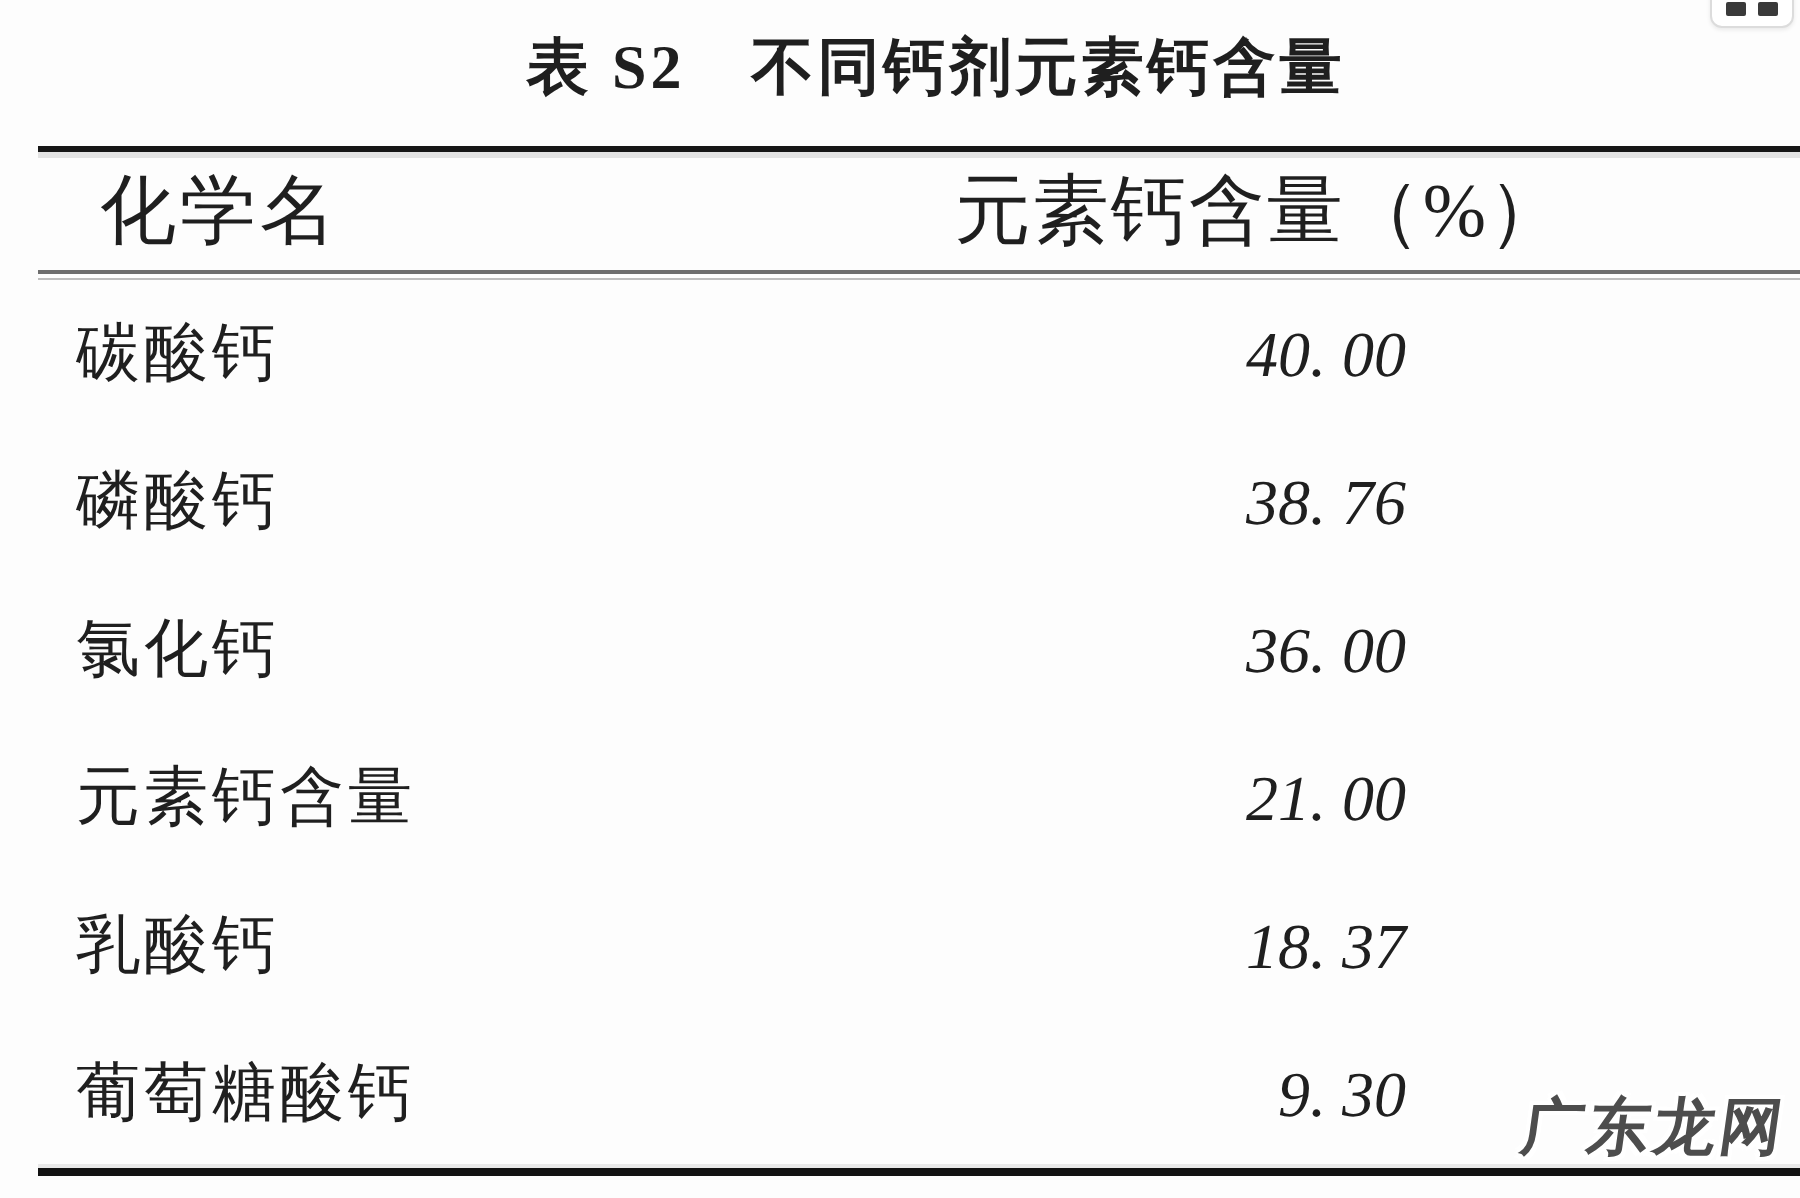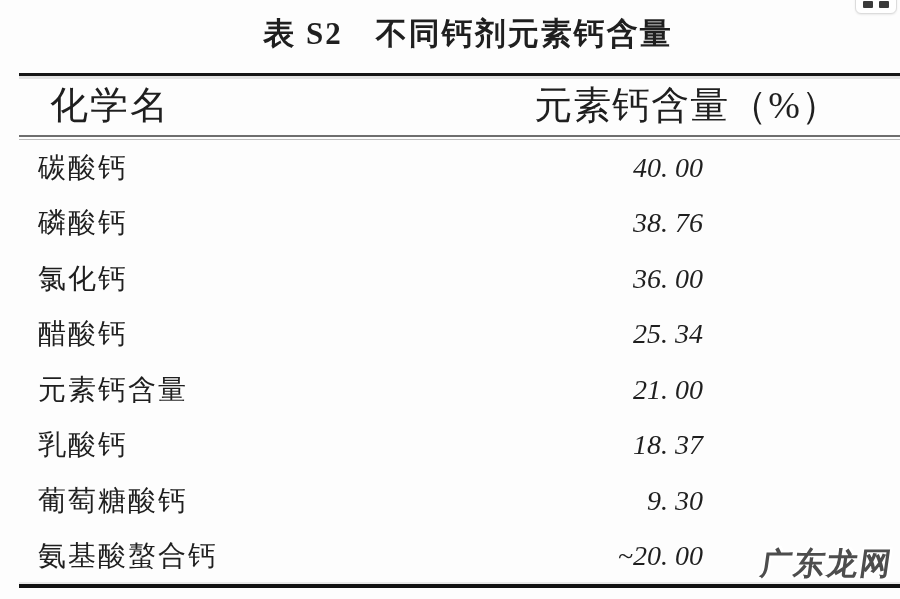--- a/index.html
+++ b/index.html
@@ -44,34 +44,34 @@
 
   
   .header-row {
     position: absolute;
     left: 0; right: 0; top: 76px; height: 59px;
     display: flex;
     align-items: center;
     font-size: 38px;
   }
   .header-chemical { padding-left: 50px; letter-spacing: 2px; }
-  .header-content  { margin-left: auto; margin-right: 60px; letter-spacing: 1px; }
+  .header-content  { margin-left: auto; margin-right: 117px; letter-spacing: 1px; }
 
   
   .rows {
     position: absolute;
     left: 0; right: 0; top: 140px; height: 444px;
     display: flex;
     flex-direction: column;
   }
   .row {
     flex: 1;
     display: flex;
     align-items: center;
-    font-size: 28px;
+    font-size: 32px;
   }
   .cell-name  { padding-left: 38px; letter-spacing: 2px; }
   .cell-value { margin-left: auto; margin-right: 197px; text-align: right; white-space: pre; font-style: italic; }
 
   
   .watermark {
     position: absolute;
     top: 543px;
     right: 7px;
     z-index: 5;
@@ -142,36 +142,28 @@
     </div>
     <div class="row">
       <span class="cell-name">磷酸钙</span>
       <span class="cell-value">38. 76</span>
     </div>
     <div class="row">
       <span class="cell-name">氯化钙</span>
       <span class="cell-value">36. 00</span>
     </div>
     <div class="row">
-      <span class="cell-name">醋酸钙</span>
-      <span class="cell-value">25. 34</span>
-    </div>
-    <div class="row">
       <span class="cell-name">元素钙含量</span>
       <span class="cell-value">21. 00</span>
     </div>
     <div class="row">
       <span class="cell-name">乳酸钙</span>
       <span class="cell-value">18. 37</span>
     </div>
     <div class="row">
       <span class="cell-name">葡萄糖酸钙</span>
       <span class="cell-value">9. 30</span>
     </div>
-    <div class="row">
-      <span class="cell-name">氨基酸螯合钙</span>
-      <span class="cell-value">~20. 00</span>
-    </div>
   </div>
 
   <div class="watermark">广东龙网</div>
 
 </div>
 
 </body></html>

